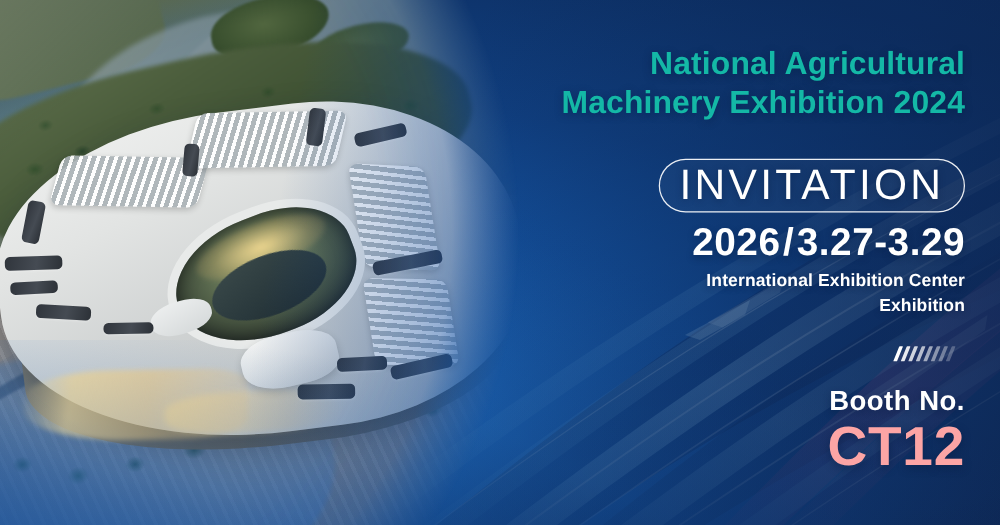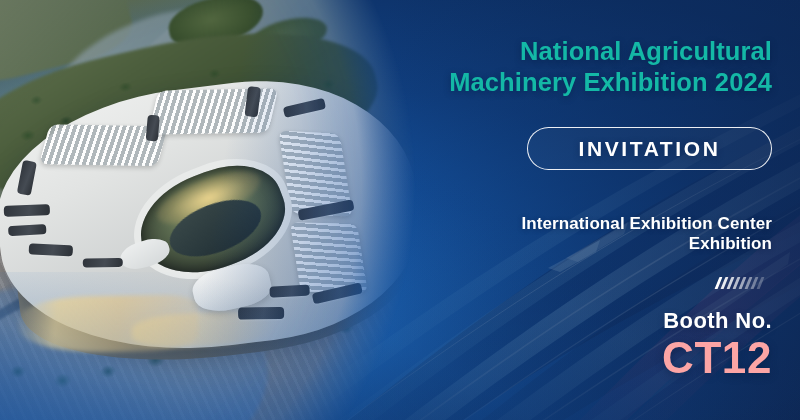--- a/index.html
+++ b/index.html
@@ -340,22 +340,22 @@
     box-sizing: border-box;
     border: 1.6px solid rgba(255,255,255,0.92);
     border-radius: 22px;
     display: flex;
     align-items: center;
     justify-content: center;
     background: rgba(255,255,255,0.03);
   }
   .badge-text {
     color: #ffffff;
-    font-size: 21px;
-    font-weight: bold;
+    font-size: 34px;
+    font-weight: normal;
     letter-spacing: 2.6px;
     text-shadow: 0 1px 6px rgba(4,24,60,0.4);
     text-align: center;
   }
 
   .date {
     position: absolute;
     right: 28px;
     top: 176px;
     width: 360px;
@@ -369,21 +369,21 @@
   }
   .date .sep { padding: 0 2px; font-weight: bold; }
 
   .venue {
     position: absolute;
     right: 28px;
     top: 214px;
     width: 360px;
     text-align: right;
     color: #ffffff;
-    font-size: 17px;
+    font-size: 14px;
     font-weight: bold;
     line-height: 20px;
     letter-spacing: 0.1px;
     text-shadow: 0 1px 5px rgba(4,24,60,0.4);
   }
   .venue span { display: block; white-space: nowrap; }
 
   .dashes {
     position: absolute;
     right: 38px;
@@ -550,20 +550,23 @@
 
     <div class="title">
       <span class="title-l1">National Agricultural</span>
       <span class="title-l2">Machinery Exhibition 2024</span>
     </div>
 
     <div class="badge">
       <span class="badge-text">INVITATION</span>
     </div>
 
+    <div class="date">
+      <span>2026</span><span class="sep">/</span><span>3.27-3.29</span>
+    </div>
 
     <div class="venue">
       <span>International Exhibition Center</span>
       <span>Exhibition</span>
     </div>
 
     <div class="dashes">
         <span class="dash" style="opacity: 1;"></span>
         <span class="dash" style="opacity: 0.894;"></span>
         <span class="dash" style="opacity: 0.787;"></span>

